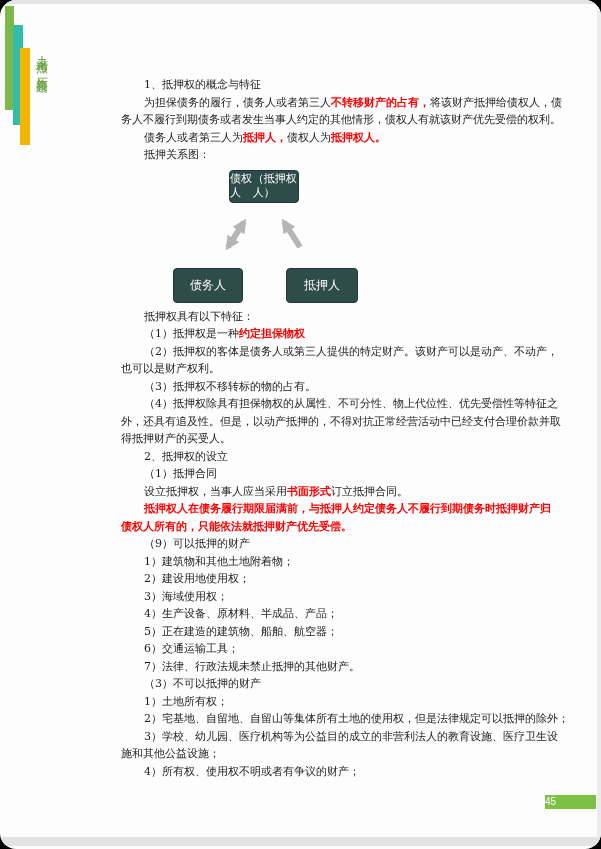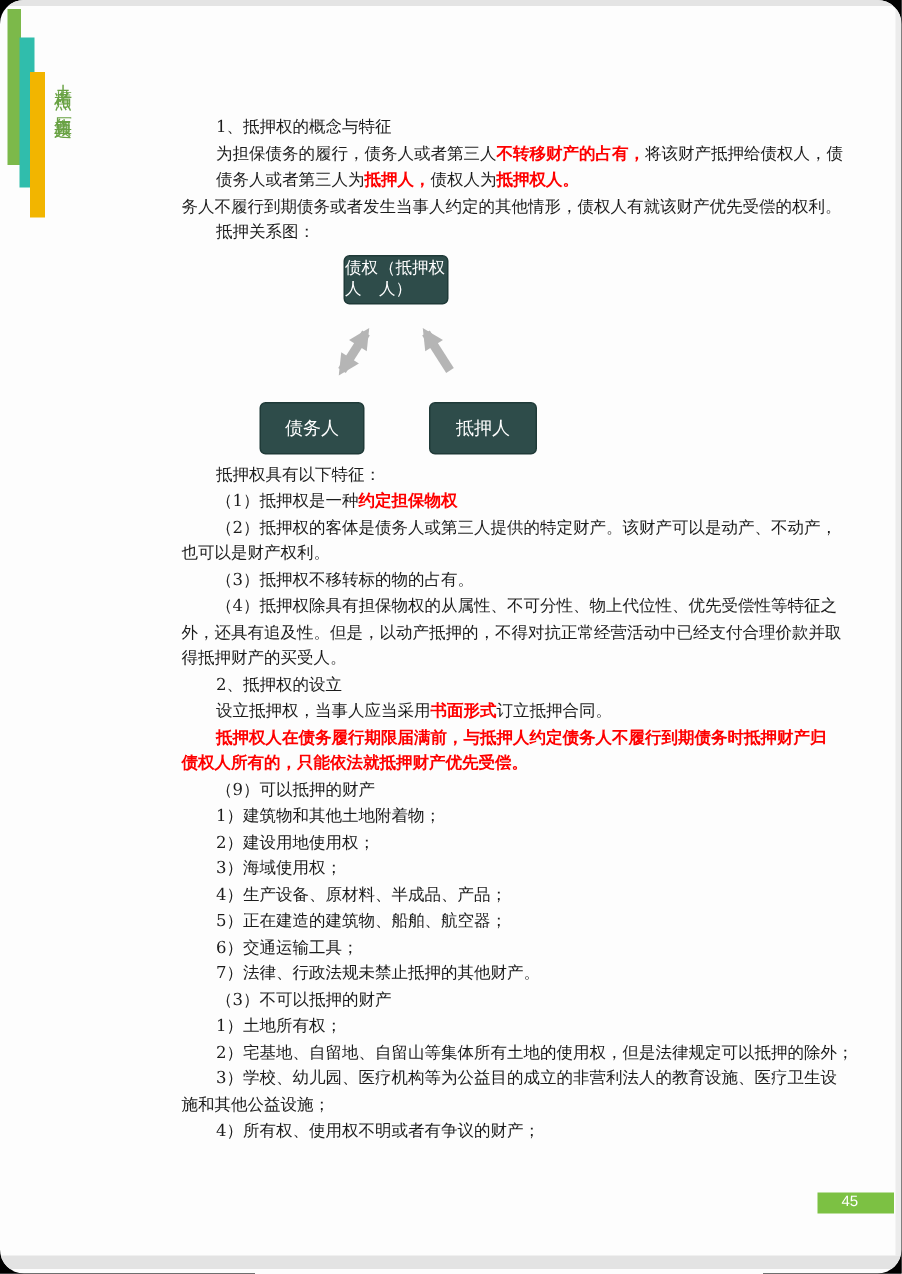--- a/index.html
+++ b/index.html
@@ -34,21 +34,21 @@
   .dbox{position:absolute;background:var(--box,#2e4c4a);border:1px solid var(--box-border,#1f3a38);
         border-radius:4px;color:#fff;display:flex;flex-direction:row;align-items:center;
         justify-content:center;font-family:"DejaVu Serif","Liberation Serif",serif;
         font-size:11px;line-height:14px;box-sizing:border-box;}
   .dbox-top{left:108px;top:2px;width:70px;height:33px;}
   .dbox-left{left:52px;top:100px;width:70px;height:35px;font-size:12px;}
   .dbox-right{left:165px;top:100px;width:72px;height:35px;font-size:12px;}
 
   
   .page-badge{position:absolute;left:545px;top:795px;width:51px;height:14px;
-              background:var(--badge,#7cc143);color:#fff;text-align:center;
+              background:var(--badge,#7cc143);color:#fff;text-align:left;
               font-family:"Liberation Sans","DejaVu Sans",sans-serif;font-size:10px;
               line-height:14px;padding-right:8px;box-sizing:border-box;}
 </style>
 </head>
 <body>
 
 <div class="page">
   <div class="top-edge"></div>
   <div class="right-edge"></div>
 
@@ -56,22 +56,22 @@
     <div class="bar bar-green" style="background: rgb(124, 185, 74);"></div>
     <div class="bar bar-teal" style="background: rgb(48, 189, 172);"></div>
     <div class="bar bar-yellow" style="background: rgb(242, 181, 0);"></div>
     <div class="vtext">精考点+历年真题</div>
   </div>
 
   <div class="content">
     <div id="lines-intro">
         <div class="line indent"><span class="seg">1、抵押权的概念与特征</span></div>
         <div class="line indent"><span class="seg">为担保债务的履行，债务人或者第三人</span><span class="seg red">不转移财产的占有，</span><span class="seg">将该财产抵押给债权人，债</span></div>
+        <div class="line"><span class="seg">务人不履行到期债务或者发生当事人约定的其他情形，债权人有就该财产优先受偿的权利。</span></div>
         <div class="line indent"><span class="seg">债务人或者第三人为</span><span class="seg red">抵押人，</span><span class="seg">债权人为</span><span class="seg red">抵押权人。</span></div>
-        <div class="line"><span class="seg">务人不履行到期债务或者发生当事人约定的其他情形，债权人有就该财产优先受偿的权利。</span></div>
         <div class="line indent"><span class="seg">抵押关系图：</span></div>
       </div>
 
     <div class="diagram">
       <svg width="448" height="140" viewBox="0 0 448 140">
         <defs>
           <marker id="ah-end" markerUnits="userSpaceOnUse" markerWidth="16" markerHeight="16" refX="11" refY="8" orient="auto">
             <path d="M1,1 L15,8 L1,15 Z" fill="#b5b5b5"></path>
           </marker>
           <marker id="ah-start" markerUnits="userSpaceOnUse" markerWidth="16" markerHeight="16" refX="11" refY="8" orient="auto-start-reverse">
@@ -92,20 +92,21 @@
     <div id="lines-body">
         <div class="line indent"><span class="seg">抵押权具有以下特征：</span></div>
         <div class="line indent"><span class="seg">（1）抵押权是一种</span><span class="seg red">约定担保物权</span></div>
         <div class="line indent"><span class="seg">（2）抵押权的客体是债务人或第三人提供的特定财产。该财产可以是动产、不动产，</span></div>
         <div class="line"><span class="seg">也可以是财产权利。</span></div>
         <div class="line indent"><span class="seg">（3）抵押权不移转标的物的占有。</span></div>
         <div class="line indent"><span class="seg">（4）抵押权除具有担保物权的从属性、不可分性、物上代位性、优先受偿性等特征之</span></div>
         <div class="line"><span class="seg">外，还具有追及性。但是，以动产抵押的，不得对抗正常经营活动中已经支付合理价款并取</span></div>
         <div class="line"><span class="seg">得抵押财产的买受人。</span></div>
         <div class="line indent"><span class="seg">2、抵押权的设立</span></div>
+        <div class="line indent"><span class="seg">（1）抵押合同</span></div>
         <div class="line indent"><span class="seg">设立抵押权，当事人应当采用</span><span class="seg red">书面形式</span><span class="seg">订立抵押合同。</span></div>
         <div class="line indent"><span class="seg red">抵押权人在债务履行期限届满前，与抵押人约定债务人不履行到期债务时抵押财产归</span></div>
         <div class="line"><span class="seg red">债权人所有的，只能依法就抵押财产优先受偿。</span></div>
         <div class="line indent"><span class="seg">（9）可以抵押的财产</span></div>
         <div class="line indent"><span class="seg">1）建筑物和其他土地附着物；</span></div>
         <div class="line indent"><span class="seg">2）建设用地使用权；</span></div>
         <div class="line indent"><span class="seg">3）海域使用权；</span></div>
         <div class="line indent"><span class="seg">4）生产设备、原材料、半成品、产品；</span></div>
         <div class="line indent"><span class="seg">5）正在建造的建筑物、船舶、航空器；</span></div>
         <div class="line indent"><span class="seg">6）交通运输工具；</span></div>

